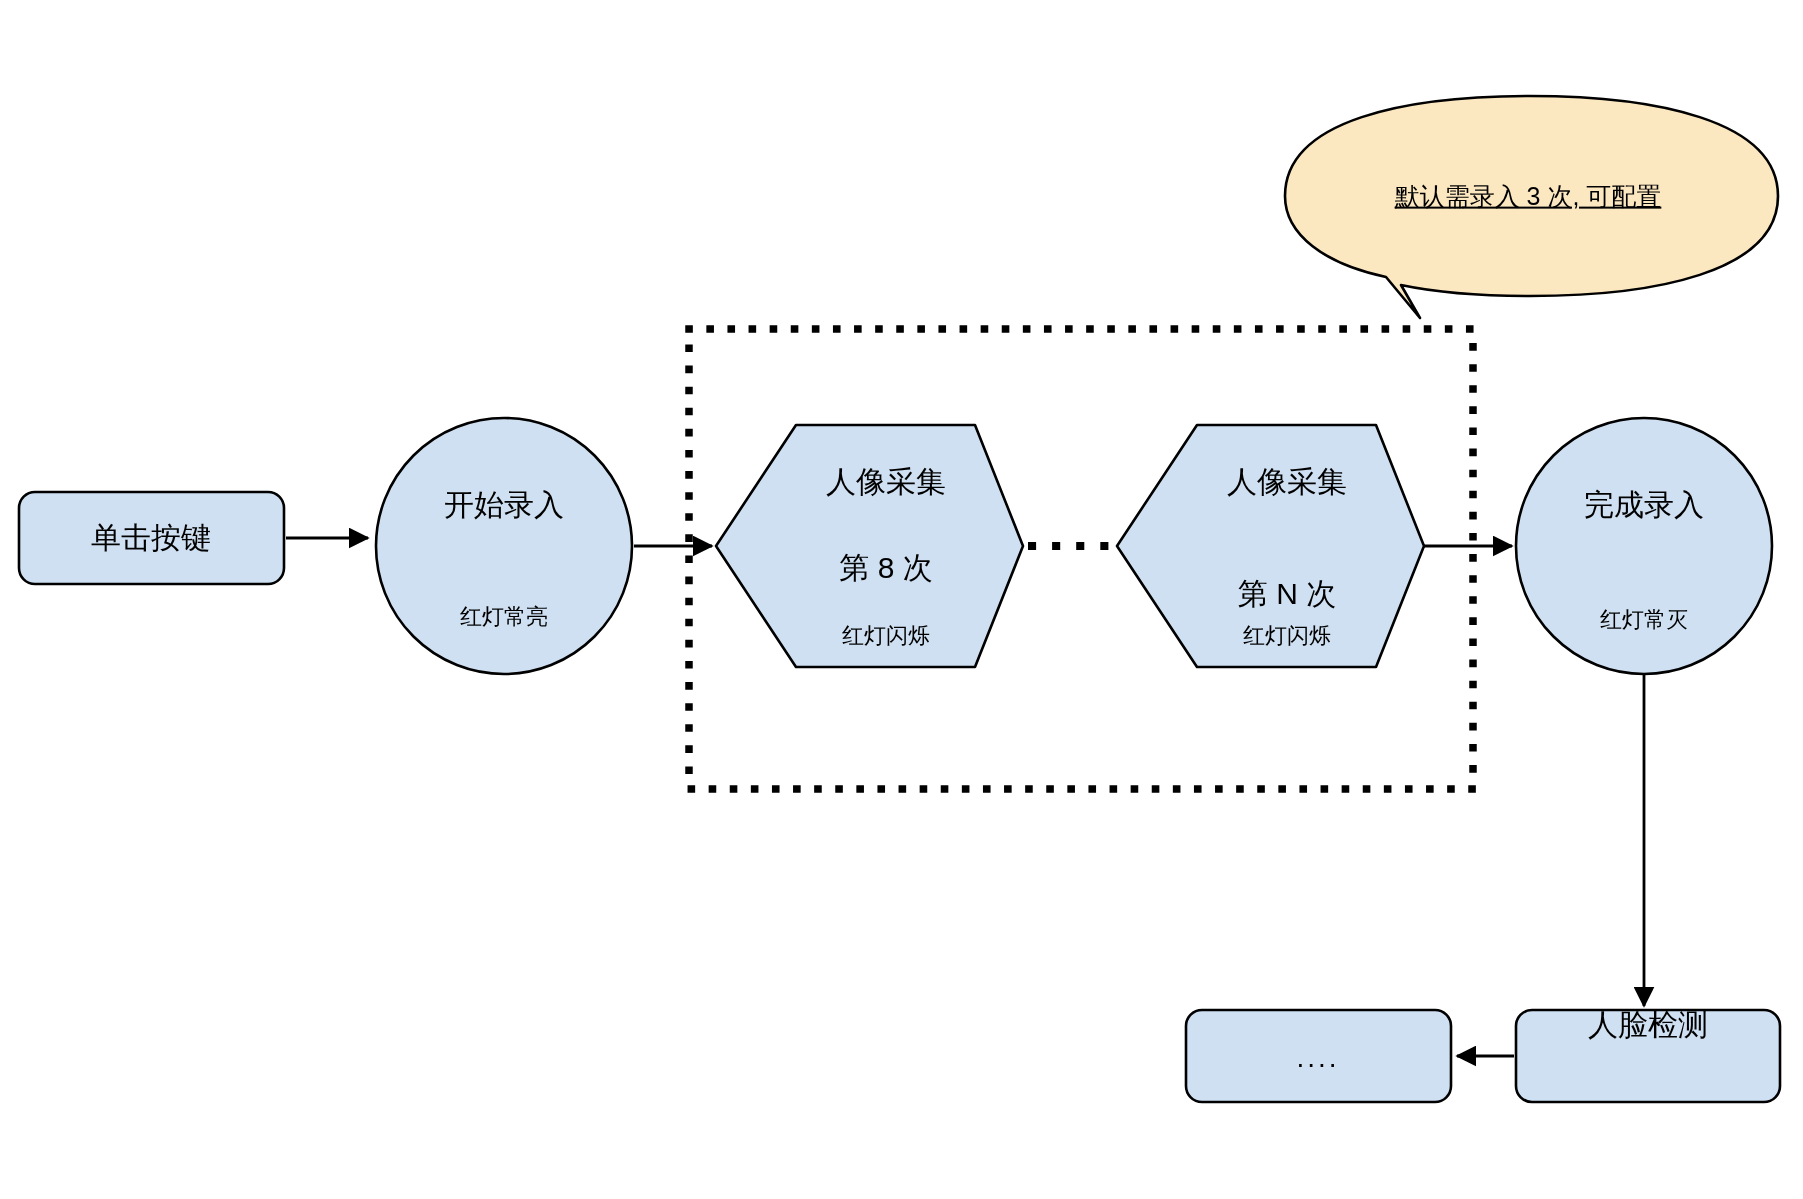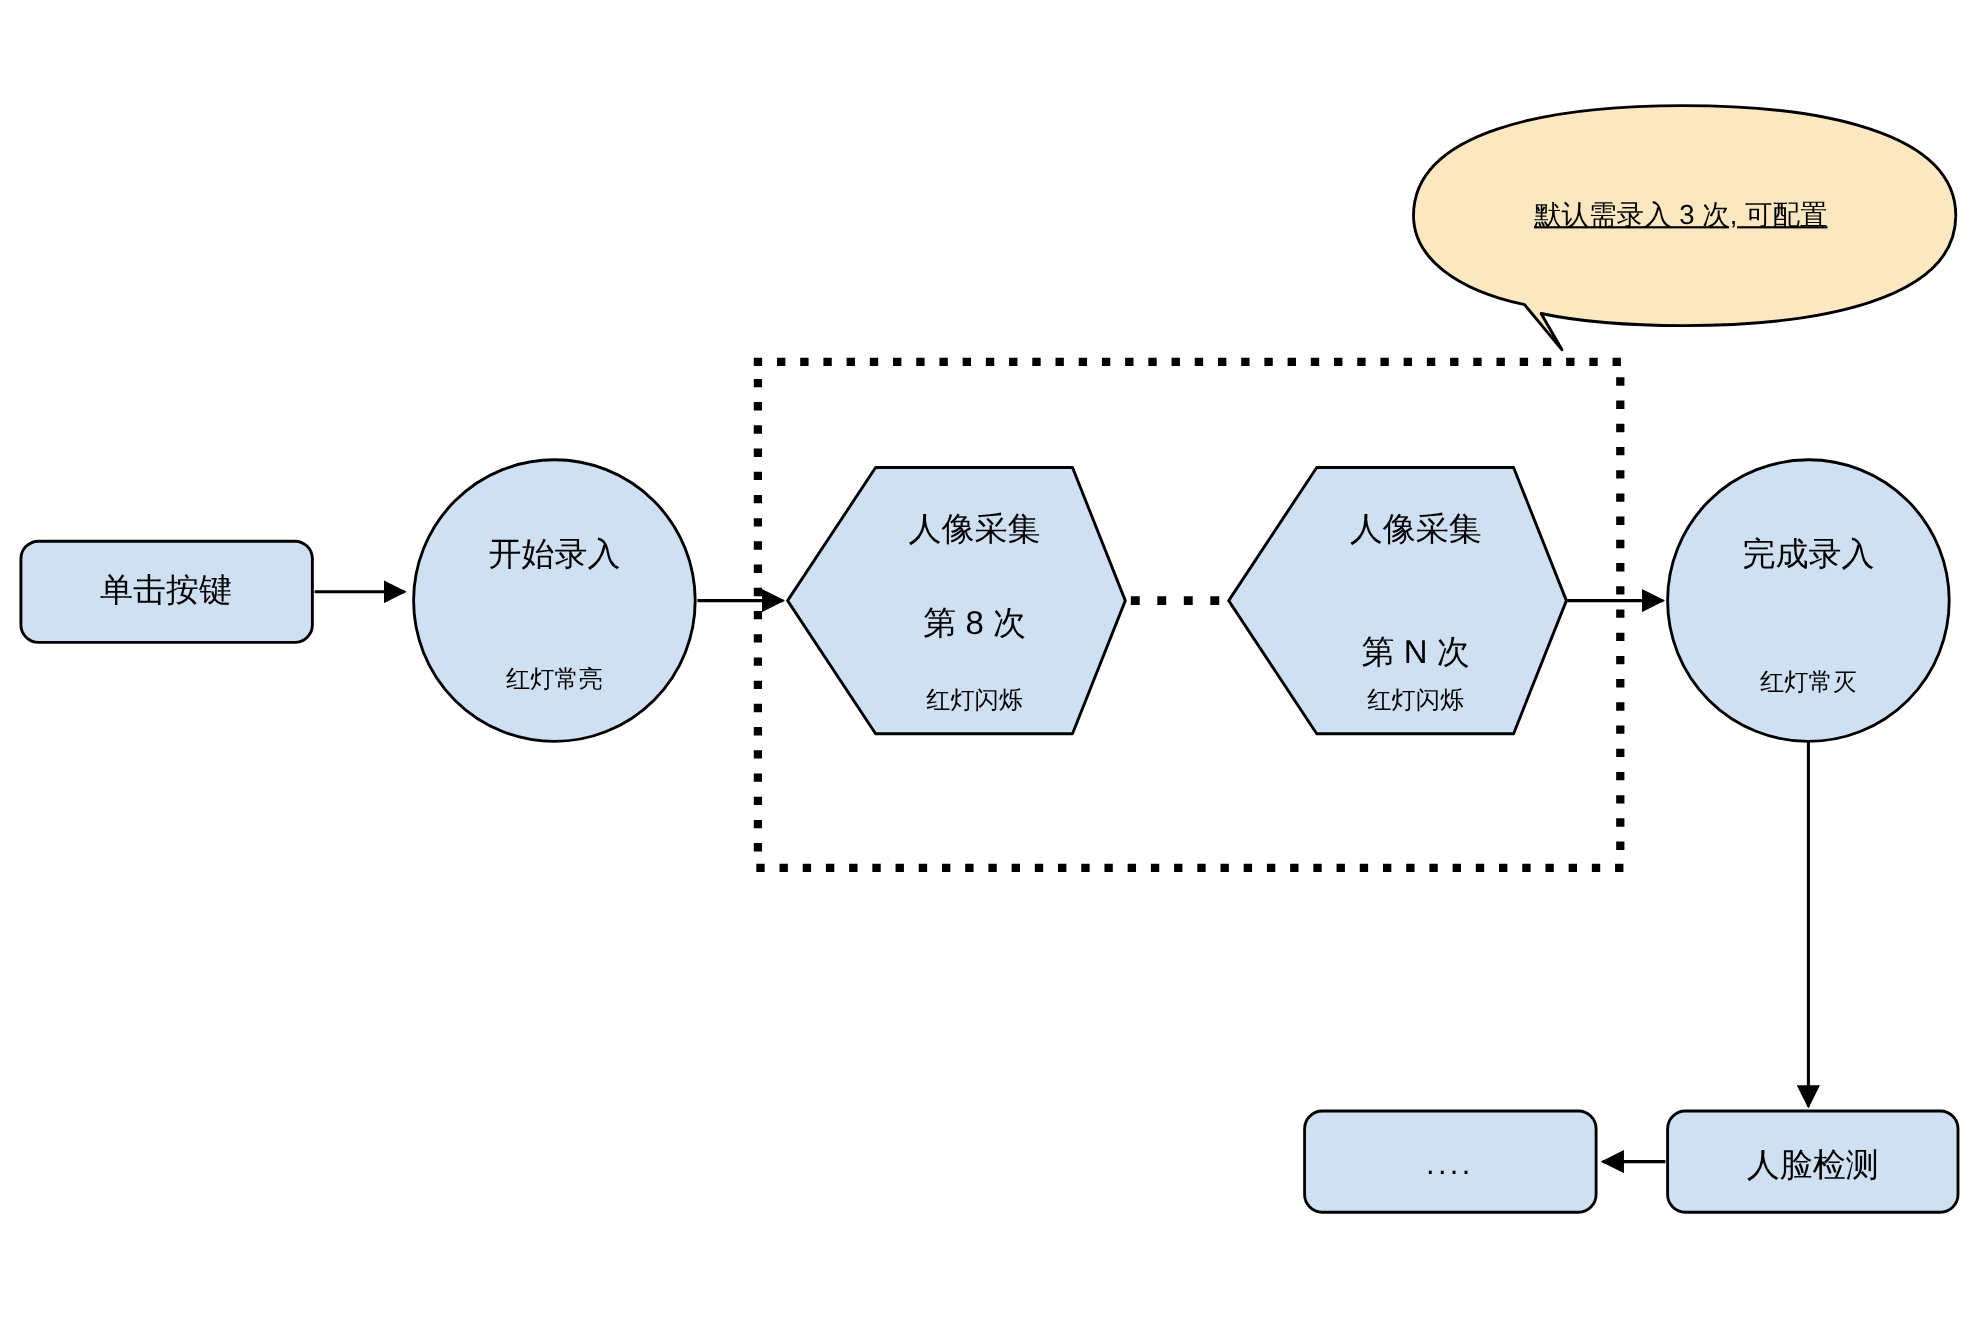--- a/index.html
+++ b/index.html
@@ -139,19 +139,19 @@
   <div class="lbl lbl-main" style="left:886px; top:568px;">第 8 次</div>
   <div class="lbl lbl-sub" style="left:886px; top:636px;">红灯闪烁</div>
 
   <div class="lbl lbl-main" style="left:1287px; top:482px;">人像采集</div>
   <div class="lbl lbl-main" style="left:1287px; top:594px;">第 N 次</div>
   <div class="lbl lbl-sub" style="left:1287px; top:636px;">红灯闪烁</div>
 
   <div class="lbl lbl-main" style="left:1644px; top:505px;">完成录入</div>
   <div class="lbl lbl-sub" style="left:1644px; top:620px;">红灯常灭</div>
 
-  <div class="lbl lbl-main" style="left:1648px; top:1060px;font-family:Liberation Serif, serif;">人脸检测</div>
+  <div class="lbl lbl-main" style="left:1648px; top:1025px;font-family:Liberation Serif, serif;">人脸检测</div>
 
   <div class="lbl lbl-dots" style="left:1318px; top:1058px;">....</div>
 
   <div class="lbl lbl-callout" style="left:1528px; top:196px;text-decoration:underline;">默认需录入 3 次, 可配置</div>
 
 </div>
 
 </body></html>

